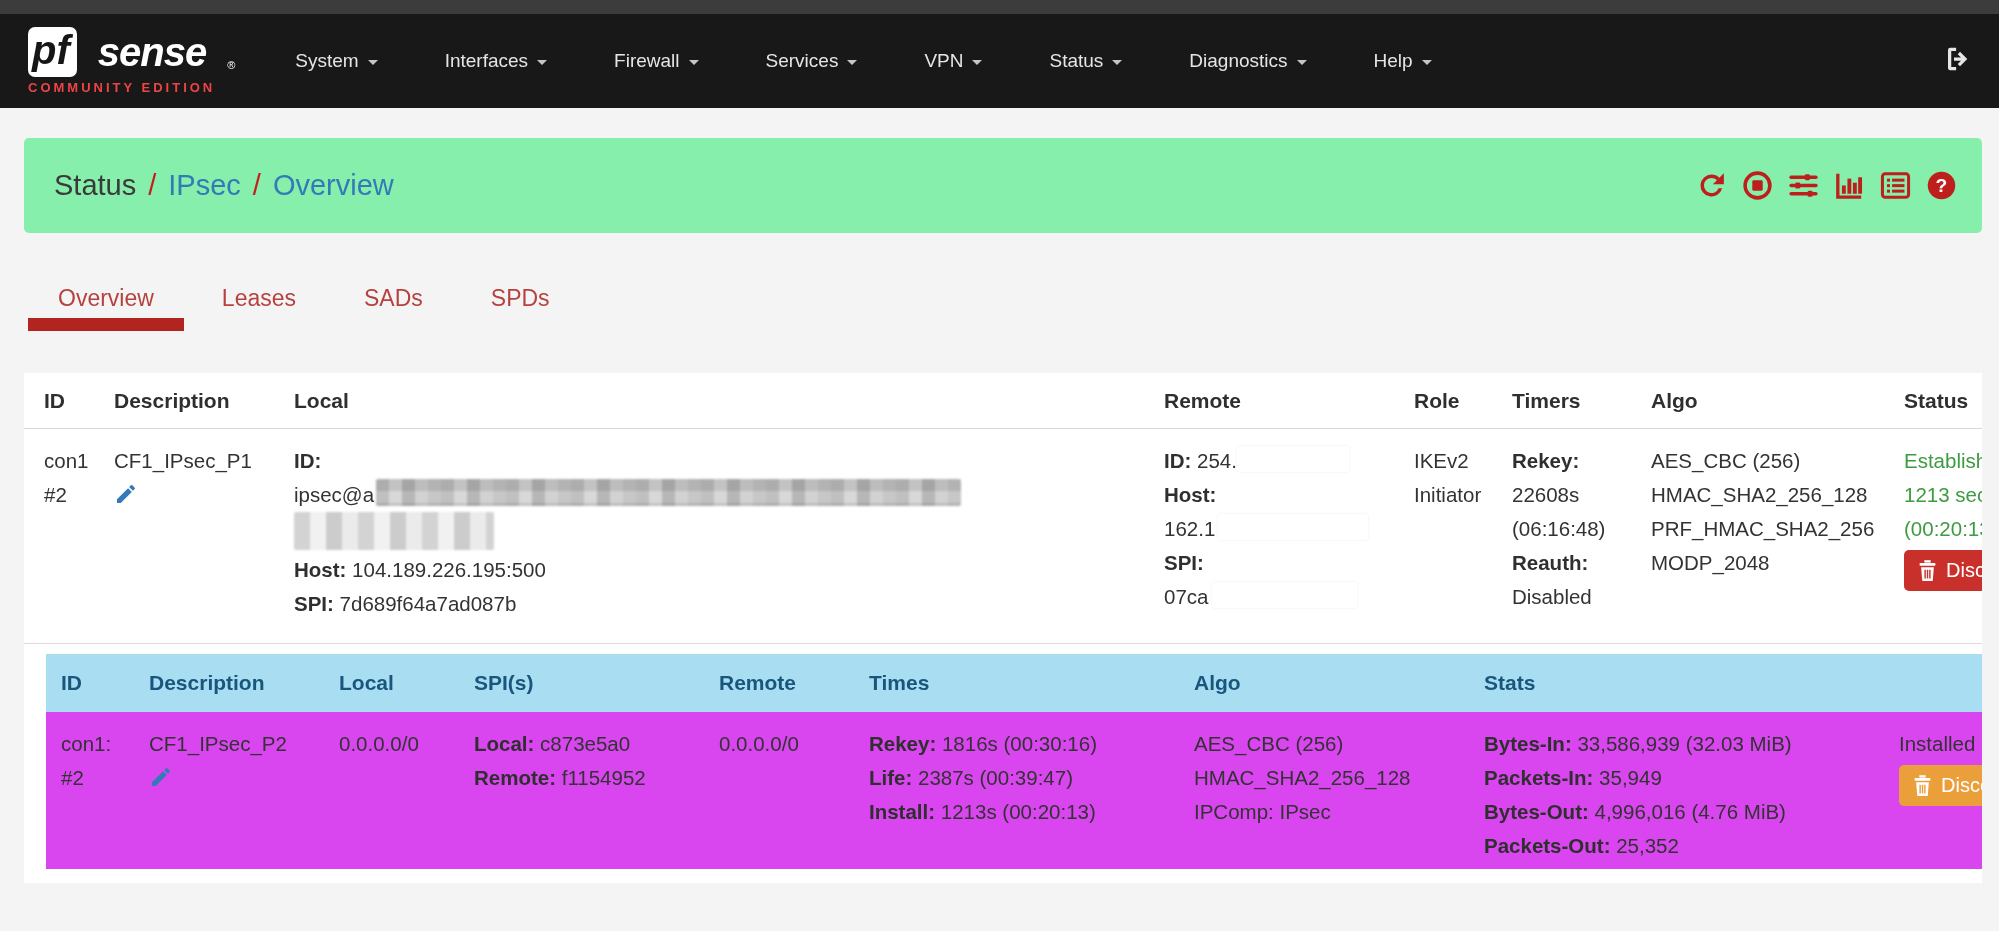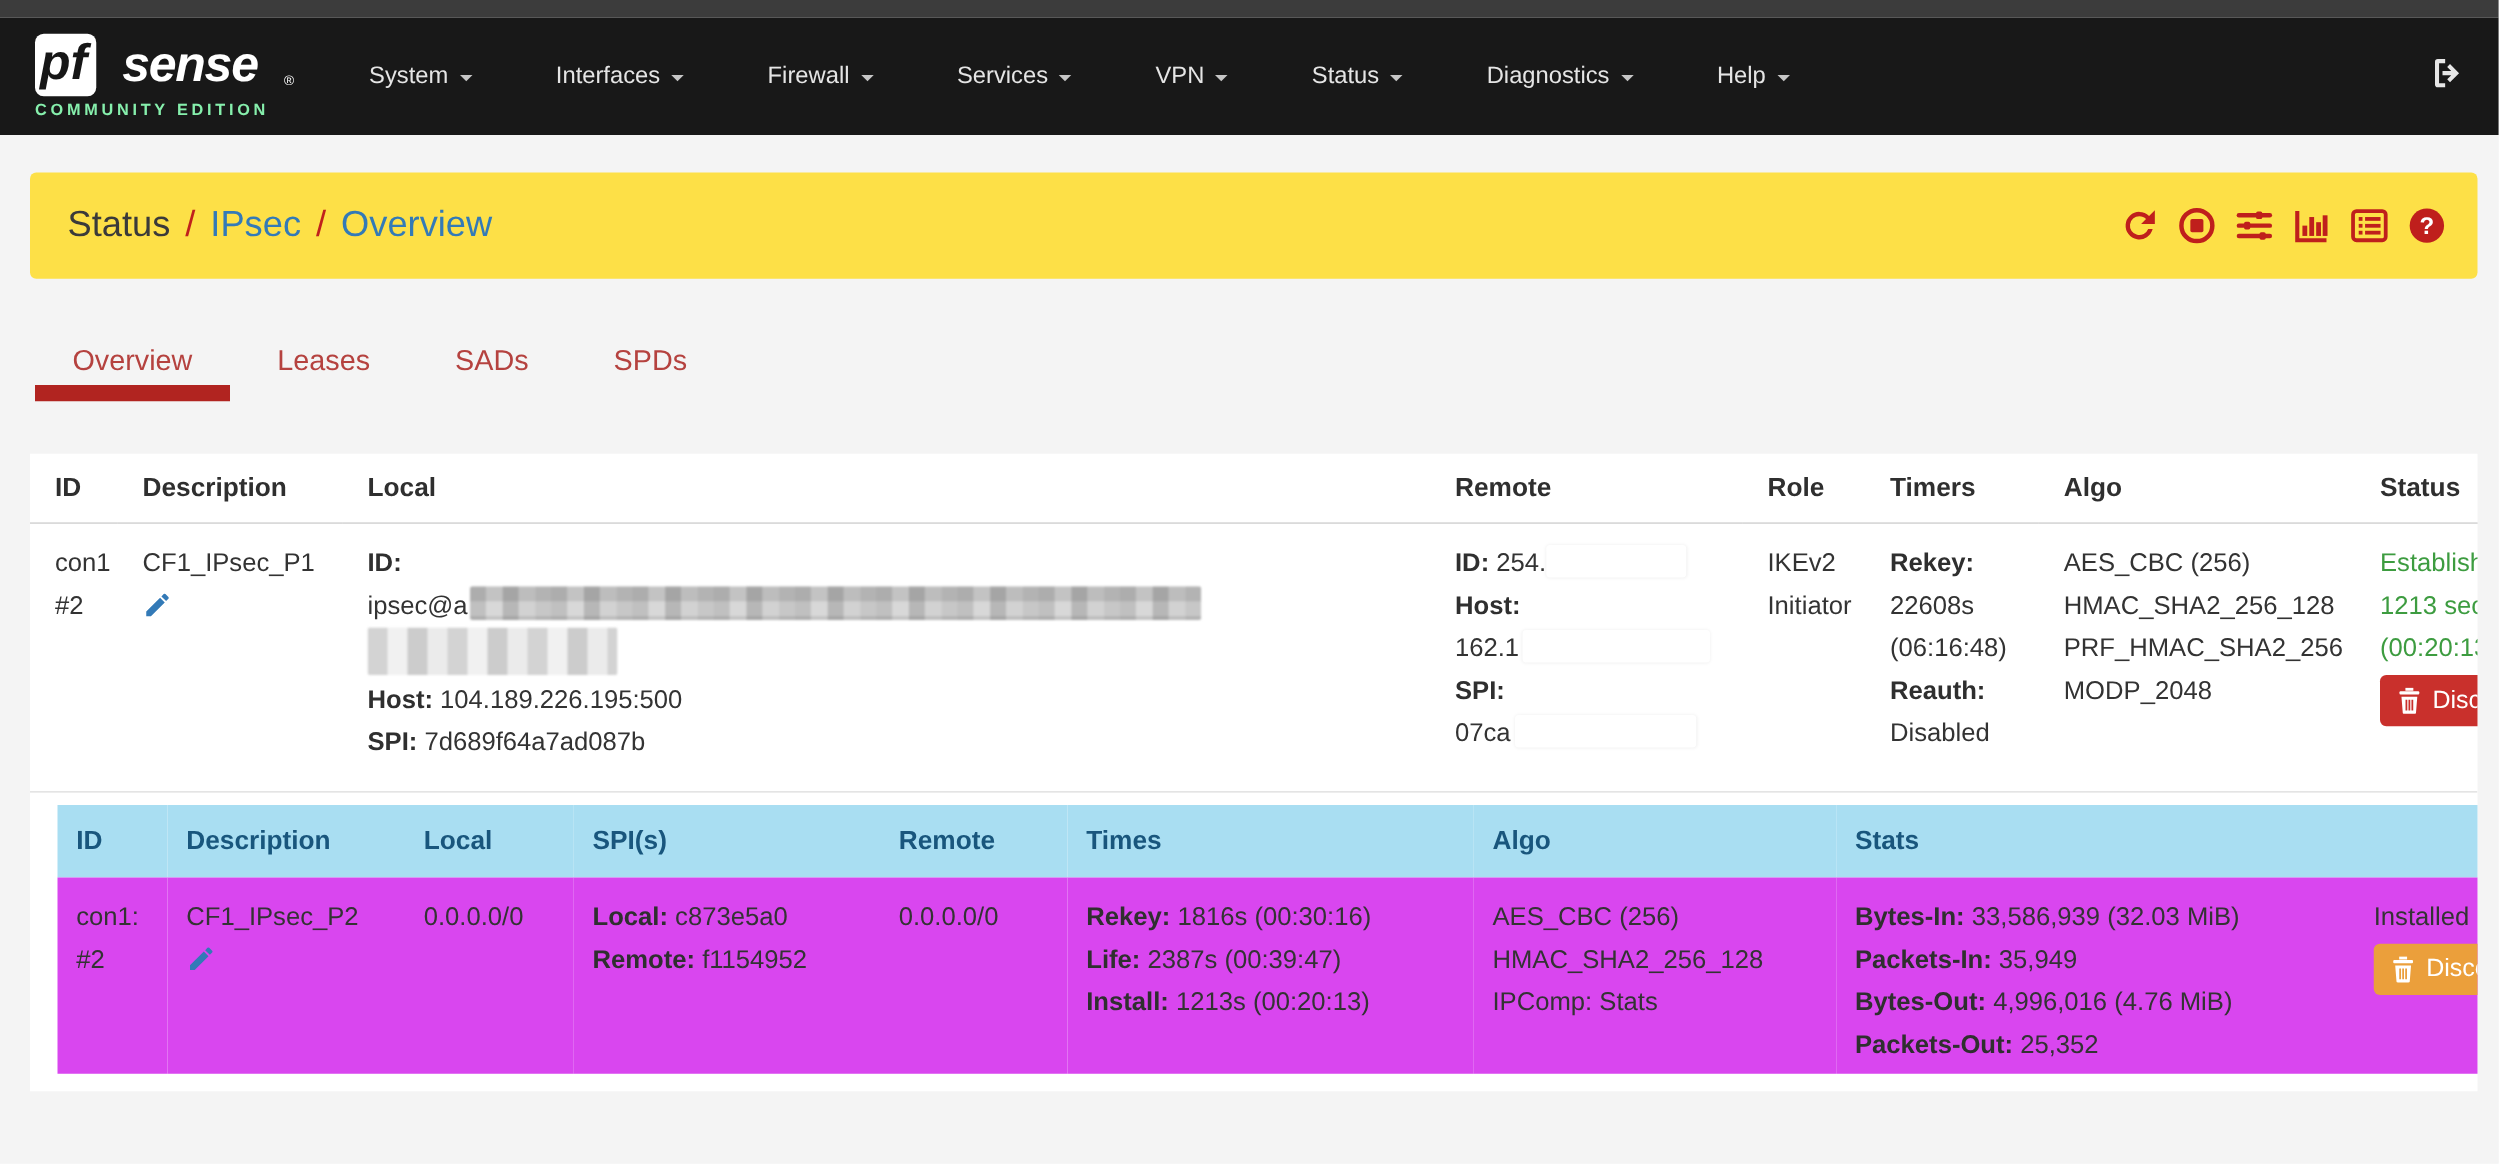--- a/index.html
+++ b/index.html
@@ -17,29 +17,29 @@
   }
   .brand { display:flex; flex-direction:column; cursor:pointer; }
   .brand-row { display:flex; align-items:center;gap:19px; }
   .pf-box {
     background:#fff; color:#161616; border-radius:7px;
     font-weight:bold; font-style:italic; font-size:40px;
     padding:0 7px 4px 4px; line-height:46px;
   }
   .sense { color:#fff; font-weight:bold; font-style:italic; font-size:40px; letter-spacing:-1px; margin-left:2px;text-align:center;}
   .reg { color:#fff; font-size:11px; align-self:flex-end; margin:0 0 6px 2px;}
-  .edition { color:#86efac; font-size:13px; font-weight:bold; letter-spacing:3px; margin-top:3px; }
+  .edition { color:#ef4444; font-size:13px; font-weight:bold; letter-spacing:3px; margin-top:3px; }
   .nav-items { display:flex; gap:67px; margin-left:60px; }
   .nav-item { display:flex; align-items:center; gap:9px; color:#e5e5e5; font-size:19px; cursor:pointer; }
   .caret { width:0; height:0; border-left:5px solid transparent; border-right:5px solid transparent; border-top:5px solid #c6c6c6; margin-top:3px;}
   .logout { position:absolute; right:26px; top:50%; transform:translateY(-50%); cursor:pointer;}
   
   .crumbbar {
-    margin:30px 0 0 24px; width:1958px; height:85px;
-    background:#fde047; border-radius:5px;
+    margin:30px 0 0 24px; width:1958px; height:95px;
+    background:#86efac; border-radius:5px;
     display:flex; align-items:center; justify-content:space-between;
     padding:0 24px 0 30px;
   }
   .crumbs { font-size:29px; color:#3a3a3a; }
   .crumb-sep { color:#c0211c; margin:0 12px; }
   .crumb-link { color:#337ab7; cursor:pointer; }
   .crumb-icons { display:flex; align-items:center; gap:13px; }
   .cicon { width:33px; height:33px; display:block; cursor:pointer; }
   
   .tabs { display:flex; margin:52px 0 0 28px; }
@@ -342,21 +342,21 @@
             </td>
             <td>0.0.0.0/0</td>
             <td>
               <div><b>Rekey:</b> <span>1816s (00:30:16)</span></div>
               <div><b>Life:</b> <span>2387s (00:39:47)</span></div>
               <div><b>Install:</b> <span>1213s (00:20:13)</span></div>
             </td>
             <td>
               <div>AES_CBC (256)</div>
               <div>HMAC_SHA2_256_128</div>
-              <div>IPComp: Stats</div>
+              <div>IPComp: IPsec</div>
             </td>
             <td>
               <div><b>Bytes-In:</b> <span>33,586,939 (32.03 MiB)</span></div>
               <div><b>Packets-In:</b> <span>35,949</span></div>
               <div><b>Bytes-Out:</b> <span>4,996,016 (4.76 MiB)</span></div>
               <div><b>Packets-Out:</b> <span>25,352</span></div>
             </td>
             <td>
               <div>Installed</div>
               <button class="btn btn-warning">

